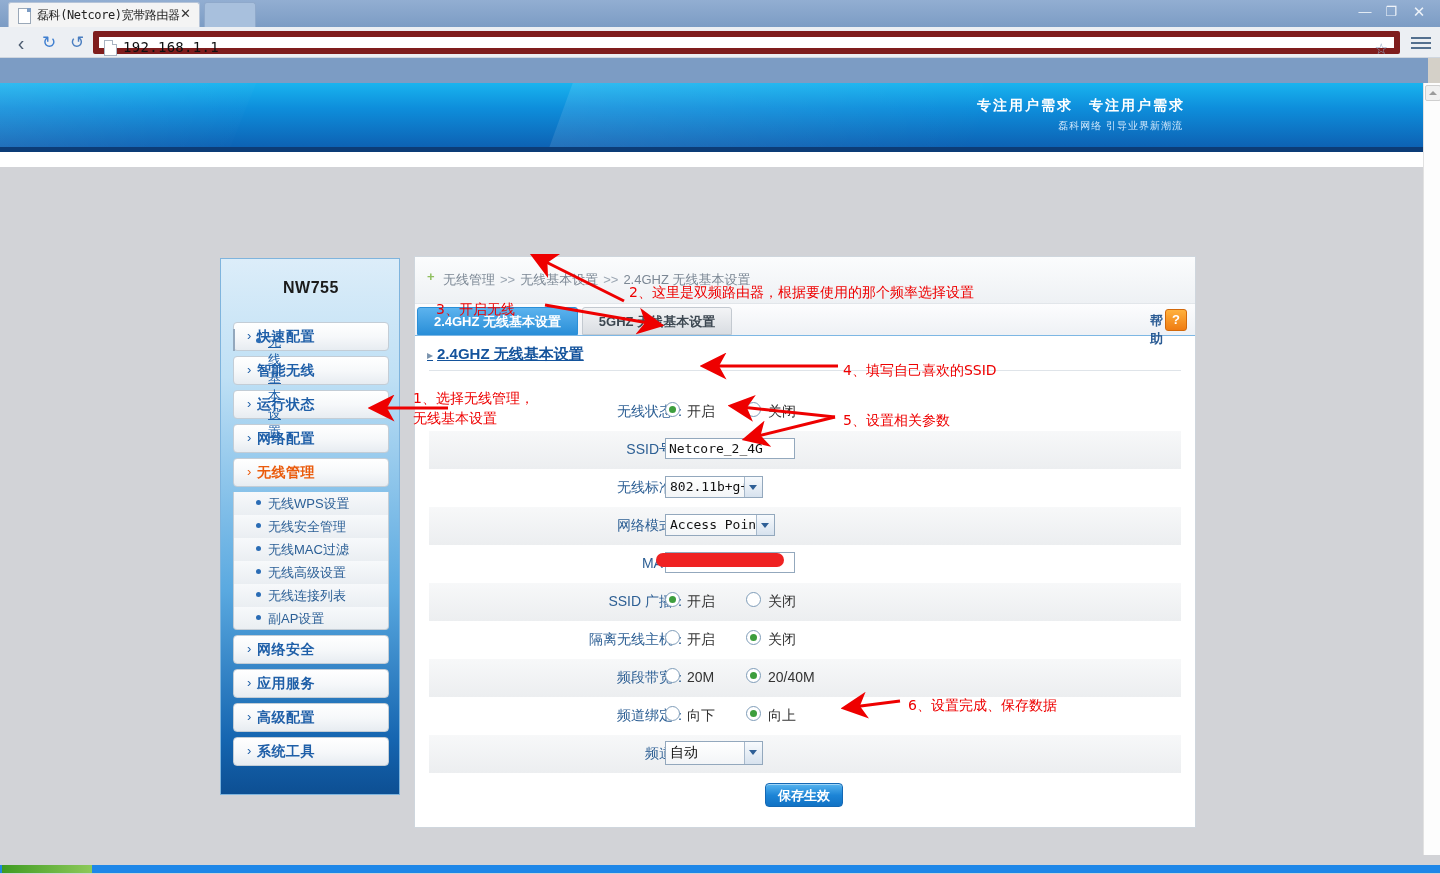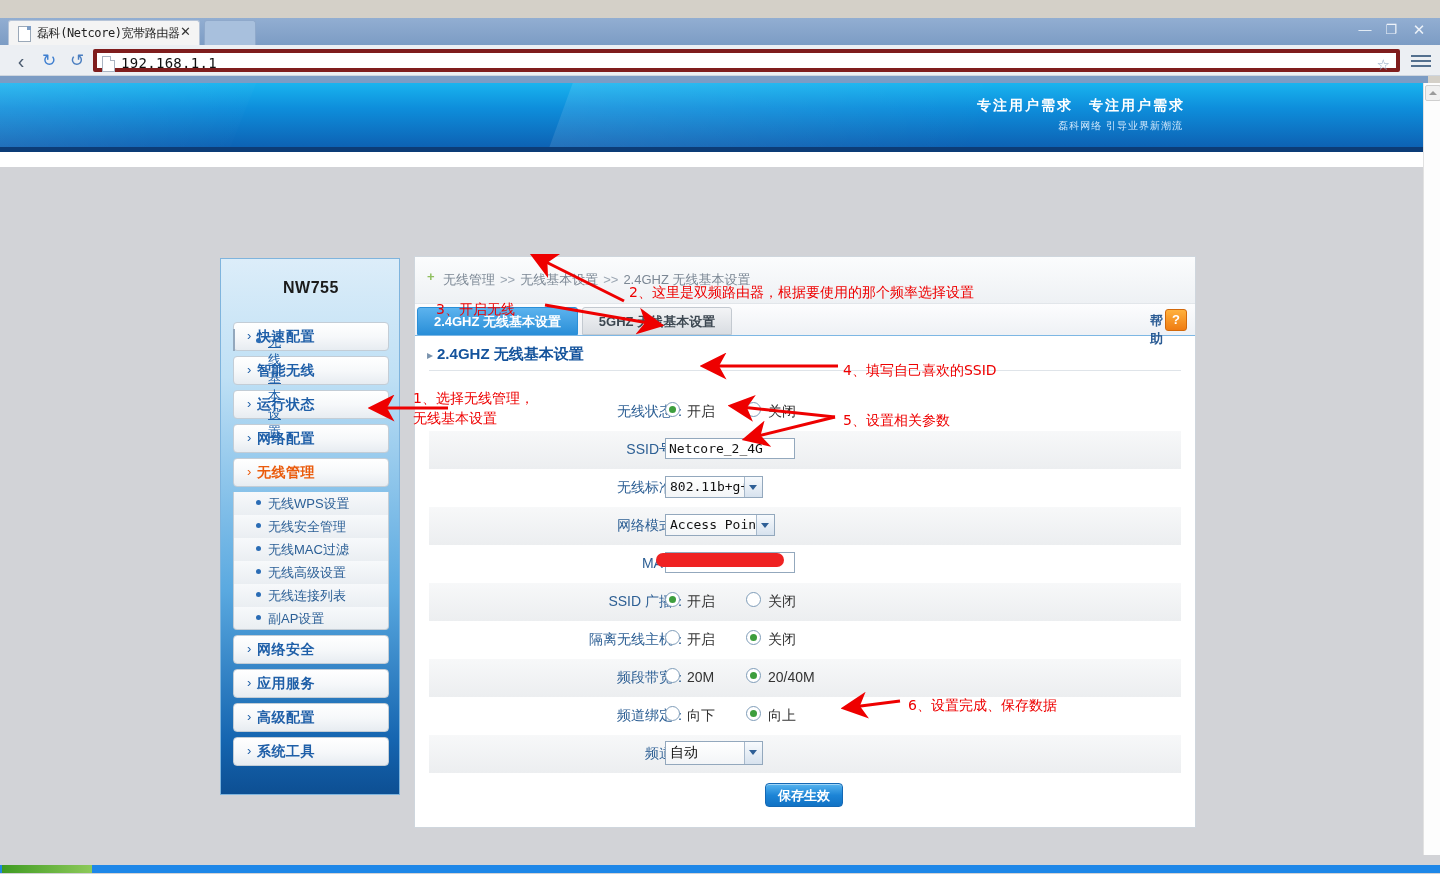--- a/index.html
+++ b/index.html
@@ -2,21 +2,21 @@
 <html><head>
 <meta charset="utf-8">
 <style>
   html,body{margin:0;padding:0;}
   body{
     width:1440px;height:874px;overflow:hidden;
     font-family:"Liberation Sans","DejaVu Sans",sans-serif;
     background:#d4d0c8;position:relative;
   }
   
-  #browser{position:absolute;left:0;top:18px;width:1428px;height:83px;background:#7c9cc4;}
+  #browser{position:absolute;left:0;top:0;width:1428px;height:83px;background:#7c9cc4;}
   #titlebar{position:absolute;left:0;top:0;width:1440px;height:27px;
     background:linear-gradient(to bottom,#92aed2 0%,#7c9cc4 100%);}
   #tabstrip{position:absolute;left:0;top:0;height:27px;}
   .btab{position:absolute;top:2px;height:25px;background:#f2f2f2;
     border:1px solid #b6c4d8;border-bottom:none;border-radius:3px 3px 0 0;
     box-sizing:border-box;}
   #tab1{left:8px;width:192px;background:#f4f4f4;}
   #tab1 .tlabel{position:absolute;left:28px;top:4px;font-size:12px;color:#222;
     white-space:nowrap;font-family:"DejaVu Sans Mono",monospace;letter-spacing:-0.4px;}
   #tab1 .pageicon{position:absolute;left:9px;top:5px;width:11px;height:14px;
@@ -30,21 +30,21 @@
     text-align:center;line-height:20px;cursor:default;}
   #wmin{right:62px;}#wmax{right:36px;}#wclose{right:8px;font-size:15px;}
   #navbar{position:absolute;left:0;top:27px;width:1440px;height:31px;
     background:#eceff3;border-bottom:1px solid #cfd6df;box-sizing:border-box;}
   .navico{position:absolute;top:5px;width:22px;height:22px;text-align:center;
     line-height:22px;font-size:17px;color:#5b7fb3;cursor:pointer;}
   #navback{left:10px;font-size:20px;color:#4a5a6e;}
   #navreload{left:38px;color:#3f7fd0;}
   #navstop{left:66px;color:#4a7ec0;}
   #urlbar{position:absolute;left:93px;top:4px;right:40px;height:23px;background:#fff;
-    border:4px solid #7f1d1d;border-radius:2px;box-sizing:border-box;}
+    border:6px solid #7f1d1d;border-radius:2px;box-sizing:border-box;}
   #urlicon{position:absolute;left:5px;top:3px;width:11px;height:14px;background:#fff;
     border:1px solid #a9b4c2;}
   #urlicon:after{content:"";position:absolute;right:-1px;top:-1px;width:4px;height:4px;background:#fff;
     border-left:1px solid #a9b4c2;border-bottom:1px solid #a9b4c2;}
   #urltext{position:absolute;left:24px;top:2px;font-size:14px;color:#111;
     font-family:"DejaVu Sans Mono",monospace;letter-spacing:0.3px;}
   #star{position:absolute;right:6px;top:3px;font-size:15px;color:#8fa7c4;line-height:17px;}
   #menubtn{position:absolute;right:8px;top:7px;width:22px;height:18px;cursor:pointer;}
   #menubtn i{display:block;height:2px;background:#54708f;margin:3px 1px;}
   #bookbar{position:absolute;left:0;top:58px;width:1440px;height:25px;background:#f4f5f7;
@@ -116,21 +116,21 @@
     text-align:center;line-height:28px;box-sizing:border-box;cursor:pointer;white-space:nowrap;}
   #ctab1{left:2px;width:161px;background:linear-gradient(to bottom,#5cb3ee 0%,#2a8fd8 100%);
     color:#fff;border:1px solid #2a8fd8;}
   #ctab2{left:167px;width:150px;background:linear-gradient(to bottom,#f3f4f6 0%,#d9dde2 100%);
     color:#3d4852;border:1px solid #c3c9d0;}
   #helpbox{position:absolute;right:8px;top:5px;height:22px;cursor:pointer;}
   #helptxt{position:absolute;right:24px;top:3px;font-size:13px;font-weight:bold;color:#2a5b94;}
   #helpico{position:absolute;right:0;top:0;width:20px;height:20px;border-radius:3px;
     background:linear-gradient(to bottom,#ffb13d 0%,#ef7c12 100%);border:1px solid #d2690b;
     color:#fff;font-size:13px;font-weight:bold;text-align:center;line-height:20px;}
-  #sectitle{position:absolute;left:12px;top:88px;font-size:15px;font-weight:bold;color:#14539c;white-space:nowrap;}
+  #sectitle{position:absolute;left:12px;top:88px;font-size:15px;font-weight:bold;color:#14539c;white-space:nowrap;text-decoration:underline;}
   #sectitle .car{color:#7a93ad;font-size:12px;margin-right:4px;}
   #secline{position:absolute;left:14px;top:113px;width:752px;height:1px;background:#dfe4e9;}
 
   .frow{position:absolute;left:14px;width:752px;height:38px;box-sizing:border-box;}
   .frow.alt{background:linear-gradient(to bottom,#f7f8f9 0%,#eceef0 100%);}
   .frow .lbl{position:absolute;right:494px;top:10px;font-size:14px;color:#2d5f94;white-space:nowrap;}
   .rad{position:absolute;top:9px;width:15px;height:15px;border-radius:50%;background:#fff;
     border:1px solid #7f9db9;box-sizing:border-box;cursor:pointer;}
   .rad.on:after{content:"";position:absolute;left:3px;top:3px;width:7px;height:7px;border-radius:50%;
     background:#3d9e3d;}

